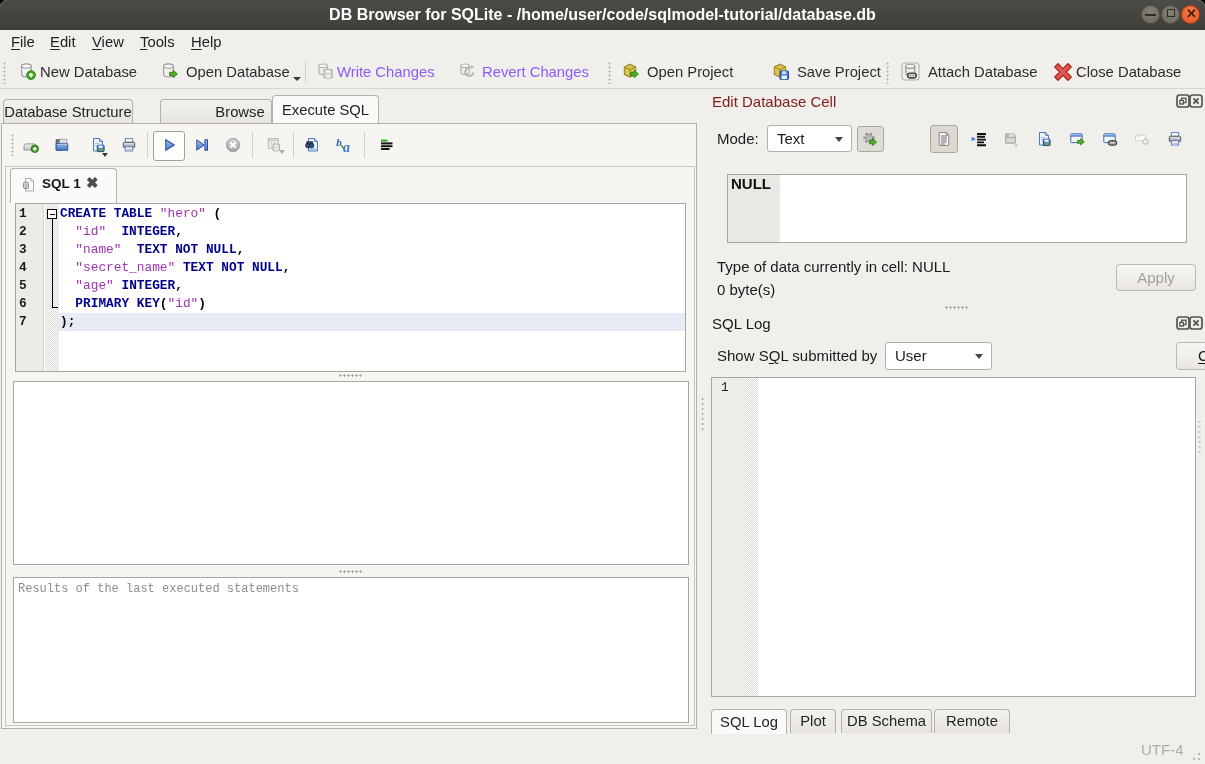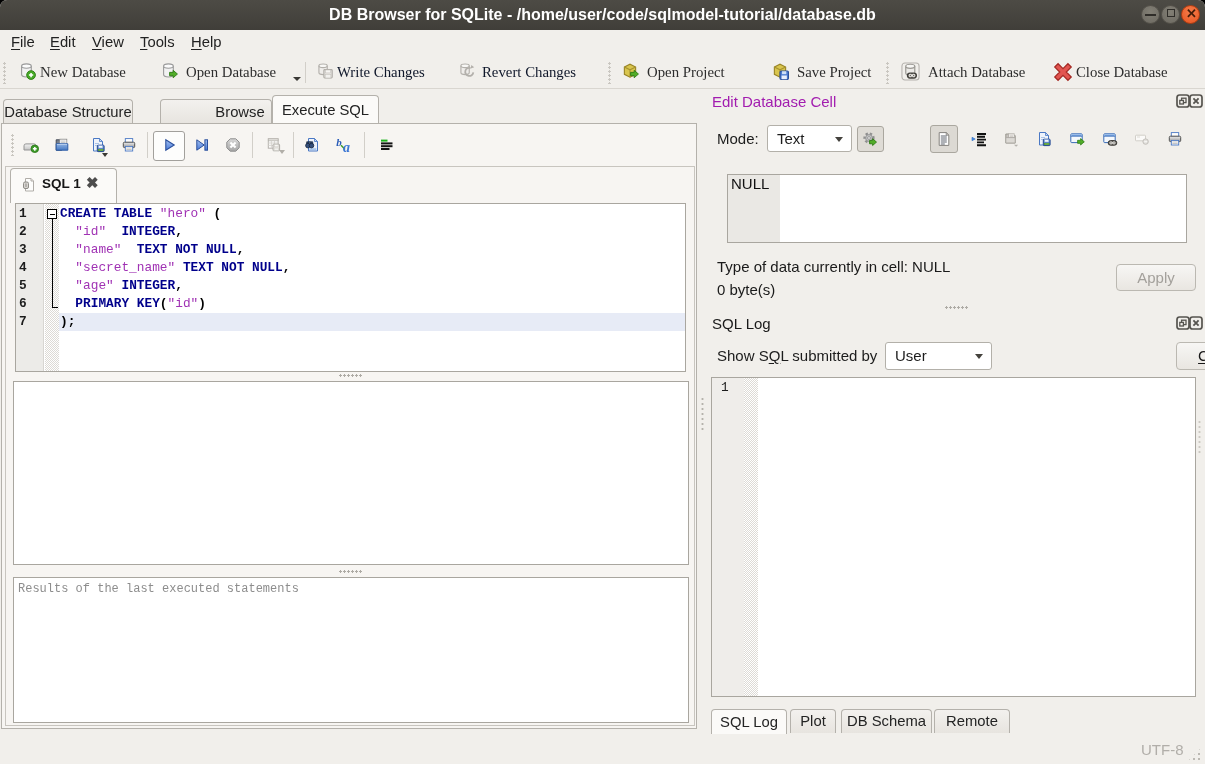--- a/index.html
+++ b/index.html
@@ -9,22 +9,22 @@
 #win{position:absolute;left:0;top:0;width:1205px;height:764px;background:#f1efeb;border-radius:7px 7px 0 0;overflow:hidden;}
 #titlebar{position:absolute;left:0;top:0;width:1205px;height:30px;background:linear-gradient(#4d4b45,#403e39);}
 #title{position:absolute;left:0;top:0;width:1205px;height:30px;line-height:29px;text-align:center;color:#fff;font-weight:bold;font-size:16px;}
 .winbtn{position:absolute;top:5px;width:19px;height:19px;border-radius:50%;}
 .winbtn.gray{background:radial-gradient(circle at 50% 35%,#827f75,#6c6961);border:1px solid #55524b;}
 .winbtn.orange{background:radial-gradient(circle at 50% 35%,#f47d4b,#e85420);border:1px solid #b23e12;}
 #menubar{position:absolute;left:0;top:30px;width:1205px;height:27px;background:#f1efeb;}
 .mitem{position:absolute;top:0;height:27px;line-height:24px;font-size:14.8px;color:#222;}
 .mitem u{text-decoration:underline;text-underline-offset:2px;}
 #toolbar{position:absolute;left:0;top:57px;width:1205px;height:32px;background:#f1efeb;border-bottom:1px solid #d9d6d0;}
-.tbtext{position:absolute;top:0;height:31px;line-height:30px;font-size:14.8px;color:#2d2d2d;font-family:Liberation Serif, serif;}
-.tbtext.dis{color:#0f172a;}
+.tbtext{position:absolute;top:0;height:31px;line-height:30px;font-size:14.8px;color:#2d2d2d;}
+.tbtext.dis{color:#8b5cf6;}
 .handle{position:absolute;width:4px;background-image:radial-gradient(circle at 1.5px 1.5px,#c9c6c0 1px,transparent 1.2px);background-size:4px 4px;}
 .tsep{position:absolute;top:5px;height:21px;width:1px;background:#d2cfc9;}
 
 .tab{position:absolute;border:1px solid #b4b1ab;border-bottom:none;border-radius:4px 4px 0 0;background:linear-gradient(#f3f1ee,#e7e4df);text-align:center;font-size:14.8px;color:#232323;}
 .tab.active{background:#fbfaf8;}
 
 #page{position:absolute;left:1px;top:123px;width:696px;height:606px;border:1px solid #b4b1ab;background:#f7f5f2;}
 
 .whitebox{position:absolute;background:#fff;border:1px solid #a9a69f;}
 .ck{background-color:#fff;background-image:conic-gradient(#dddad5 25%,transparent 0 50%,#dddad5 0 75%,transparent 0);background-size:2px 2px;}
@@ -274,21 +274,21 @@
 
     <div class="handle" style="left:337px;top:250px;height:4px;width:24px;background-image:radial-gradient(circle at 1.5px 1.5px,#aeaba5 1px,transparent 1.2px);"></div>
     <div class="whitebox" style="left:11px;top:257px;width:676px;height:184px;"></div>
     <div class="handle" style="left:337px;top:446px;height:4px;width:24px;background-image:radial-gradient(circle at 1.5px 1.5px,#aeaba5 1px,transparent 1.2px);"></div>
     <div class="whitebox" style="left:11px;top:453px;width:676px;height:146px;"></div>
     <div class="abs mono" style="left:16px;top:458px;font-size:12px;color:#8d8d8d;">Results of the last executed statements</div>
   </div>
 
   <div class="handle" style="left:700.5px;top:397px;height:34px;width:4px;background-image:radial-gradient(circle at 1.5px 2px,#b5b2ac 1px,transparent 1.2px);background-size:4px 5px;"></div>
   <div class="handle" style="left:1198px;top:420px;height:34px;width:4px;background-image:radial-gradient(circle at 1.5px 2px,#ccc9c3 1px,transparent 1.2px);background-size:4px 5px;"></div>
-  <div class="abs" style="left:712px;top:93px;font-size:15px;color:#a21caf;">Edit Database Cell</div>
+  <div class="abs" style="left:712px;top:93px;font-size:15px;color:#7f1d1d;">Edit Database Cell</div>
   <div class="abs" style="left:1176px;top:94px;"><svg width="14" height="14" viewBox="0 0 14 14">
         <rect x="1" y="1" width="12" height="12" rx="2.6" fill="none" stroke="#56544f" stroke-width="1.7"></rect>
         <rect x="5.6" y="4.2" width="4.4" height="4.4" fill="none" stroke="#56544f" stroke-width="1.3"></rect>
         <rect x="3.8" y="6.4" width="3.6" height="3.6" fill="#f1efeb" stroke="#56544f" stroke-width="1.3"></rect>
       </svg></div>
   <div class="abs" style="left:1189px;top:94px;"><svg width="14" height="14" viewBox="0 0 14 14">
         <rect x="1" y="1" width="12" height="12" rx="2.6" fill="none" stroke="#56544f" stroke-width="1.7"></rect>
         <path d="M4.4 4.4 L9.6 9.6 M9.6 4.4 L4.4 9.6" stroke="#56544f" stroke-width="1.8"></path>
       </svg></div>
 
@@ -378,21 +378,21 @@
           </linearGradient>
         </defs>
         <rect x="4.3" y="1.6" width="7.4" height="4" fill="#fdfdfd" stroke="#4a78c4" stroke-width="0.9"></rect>
         <rect x="2.3" y="5.2" width="11.4" height="5.4" rx="1.2" fill="url(#pr2)" stroke="#4f4f4f"></rect>
         <rect x="4.3" y="9.4" width="7.4" height="4.6" fill="#fdfdfd" stroke="#4a78c4" stroke-width="0.9"></rect>
         <path d="M5.3 11h5.4M5.3 12.5h5.4" stroke="#b9b9b9" stroke-width="0.8"></path>
       </svg></div>
 
   <div class="whitebox" style="left:727px;top:174px;width:460px;height:69px;"></div>
   <div class="abs" style="left:728px;top:175px;width:52px;height:67px;background:#eae8e4;"></div>
-  <div class="abs" style="left:731px;top:175px;font-size:15px;font-weight:normal;color:#111;">NULL</div>
+  <div class="abs" style="left:731px;top:175px;font-size:15px;font-weight:bold;color:#111;">NULL</div>
 
   <div class="abs" style="left:717px;top:258px;font-size:15px;color:#1a1a1a;">Type of data currently in cell: NULL</div>
   <div class="abs" style="left:717px;top:281px;font-size:15px;color:#1a1a1a;">0 byte(s)</div>
   <div class="btn" style="left:1116px;top:264px;width:80px;height:27px;line-height:25px;color:#a3a09b;">Apply</div>
 
   <div class="handle" style="left:945px;top:306px;height:4px;width:24px;background-image:radial-gradient(circle at 1.5px 1.5px,#aeaba5 1px,transparent 1.2px);"></div>
 
   <div class="abs" style="left:712px;top:315px;font-size:15px;color:#1a1a1a;">SQL Log</div>
   <div class="abs" style="left:1176px;top:316px;"><svg width="14" height="14" viewBox="0 0 14 14">
         <rect x="1" y="1" width="12" height="12" rx="2.6" fill="none" stroke="#56544f" stroke-width="1.7"></rect>
@@ -411,15 +411,15 @@
   <div class="whitebox" style="left:711px;top:377px;width:485px;height:320px;"></div>
   <div class="abs" style="left:712px;top:378px;width:32px;height:318px;background:#efedea;"></div>
   <div class="abs ck" style="left:744px;top:378px;width:14px;height:318px;"></div>
   <div class="abs mono" style="left:721px;top:380px;font-size:12.8px;color:#1c1c1c;">1</div>
 
   <div class="tab active" style="left:711px;top:709px;width:76px;height:25px;line-height:24px;">SQL Log</div>
   <div class="tab" style="left:790px;top:709px;width:46px;height:24px;line-height:23px;">Plot</div>
   <div class="tab" style="left:841px;top:709px;width:91px;height:24px;line-height:23px;">DB Schema</div>
   <div class="tab" style="left:934px;top:709px;width:76px;height:24px;line-height:23px;">Remote</div>
 
-  <div class="abs" style="left:1141px;top:741px;font-size:15px;color:#b1aea9;">UTF-8</div>
+  <div class="abs" style="left:1141px;top:741px;font-size:15px;color:#b1aea9;">UTF-4</div>
   <div class="abs" style="left:1187px;top:747px;width:15px;height:15px;background-image:radial-gradient(circle at 2px 2px,#bcb9b3 1.2px,transparent 1.4px);background-size:5px 5px;clip-path:polygon(100% 0,100% 100%,0 100%);"></div>
 </div>
 
 </body></html>

